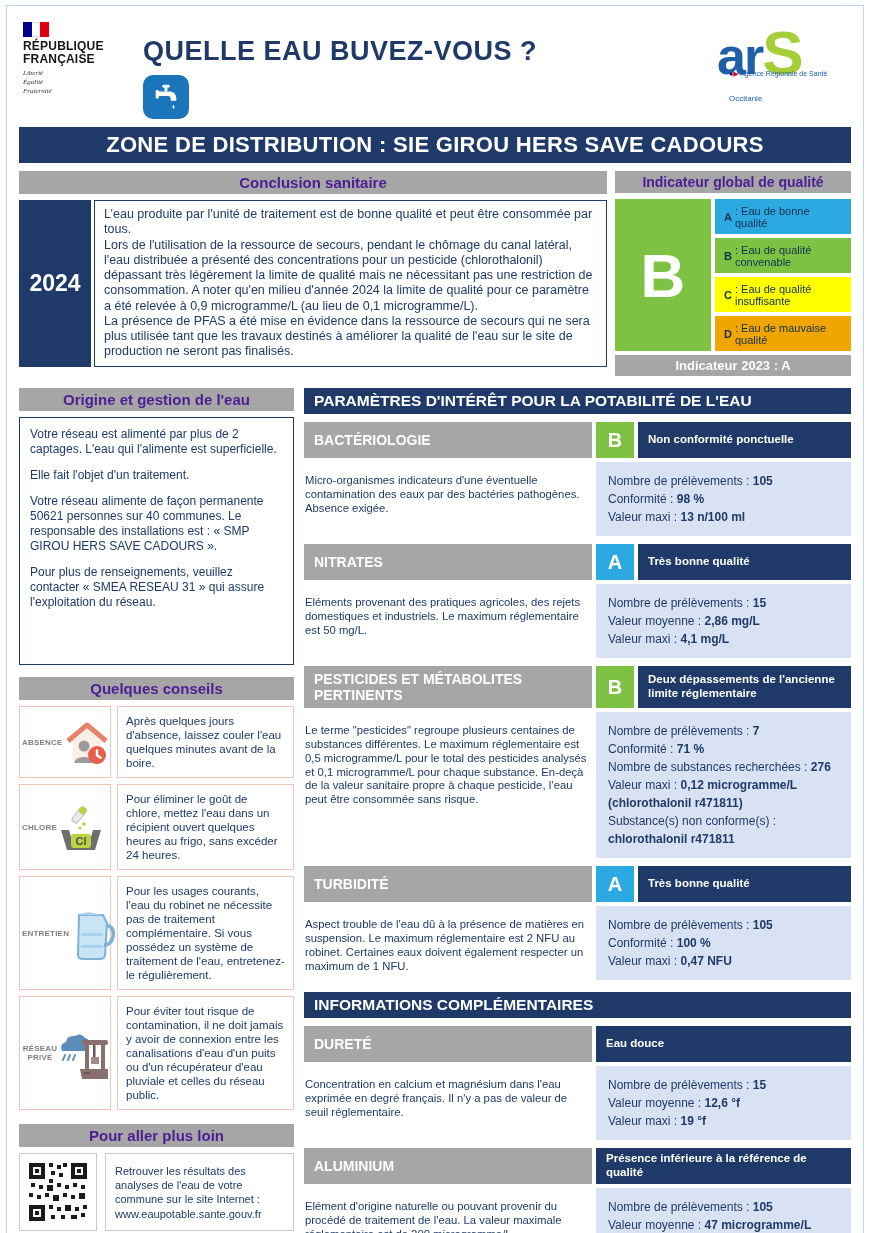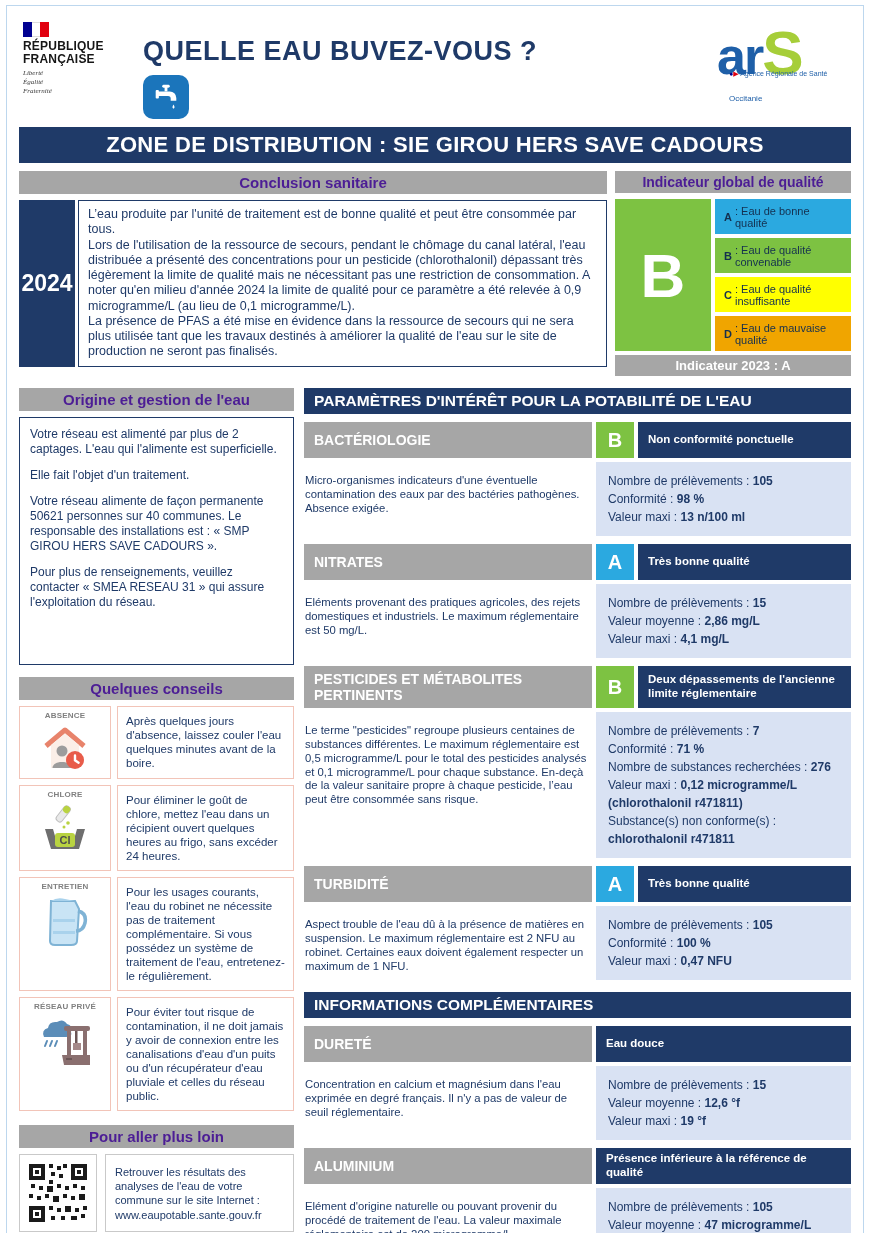--- a/index.html
+++ b/index.html
@@ -41,40 +41,40 @@
   .ars-region { position:absolute; left: 12px; top: 72px; font-size: 8px; color:#1E5FA8; }
   
   .zone-banner { background:#1F3A68; color:#fff; text-align:center; font-weight:800; font-size:22px; letter-spacing:.3px; padding:5px 4px; margin-top:4px; }
   .gray-bar { background:#A6A6A6; color:#4c1d95; font-weight:bold; text-align:center; font-size:15px; padding:3px 4px; }
   .navy-bar { background:#1F3A68; color:#fff; font-weight:bold; font-size:15.5px; padding:4px 10px; }
   
   .top-row { display:flex; gap:8px; margin-top:8px; }
   .conclusion-col { flex:1; }
   .indicator-col { width:236px; flex-shrink:0; }
   .conclusion-body { display:flex; gap:3px; margin-top:6px; min-height:152px; }
-  .year-box { width:56px; flex-shrink:0; background:#1F3A68; color:#fff; font-weight:bold; font-size:23px; display:flex; align-items:center; justify-content:center; }
+  .year-box { width:72px; flex-shrink:0; background:#1F3A68; color:#fff; font-weight:bold; font-size:23px; display:flex; align-items:center; justify-content:center; }
   .conclusion-text { flex:1; border:1.5px solid #1F3A68; padding:6px 9px; font-size:12.5px; line-height:1.22; }
   .ind-grid { display:flex; gap:4px; margin-top:6px; min-height:152px; }
   .ind-grade { flex:0 0 96px; background:#7DC242; color:#fff; font-size:62px; font-weight:800; display:flex; align-items:center; justify-content:center; }
   .ind-legend { flex:1; display:flex; flex-direction:column; gap:4px; }
   .legend-row { flex:1; display:flex; align-items:center; padding:0 9px; font-size:11px; color:#14304F; }
   .legend-row b { margin-right:3px; }
   .legend-a { background:#2BA9E0; } .legend-b { background:#7DC242; }
   .legend-c { background:#FFFF00; } .legend-d { background:#F0A500; }
   .ind-prev { margin-top:4px; background:#A6A6A6; color:#fff; font-weight:bold; text-align:center; font-size:13px; padding:3px; }
   
   .main-row { display:flex; gap:10px; margin-top:12px; align-items:flex-start; }
   .left-col { width:275px; flex-shrink:0; }
   .right-col { flex:1; }
   .origin-box { border:1.5px solid #1F3A68; padding:9px 10px; font-size:12px; line-height:1.25; min-height:248px; margin-top:6px; }
   .origin-box p { margin-bottom:11px; }
   
   .conseils-header { margin-top:12px; }
   .conseil-row { display:flex; gap:6px; margin-top:6px; align-items:stretch; }
-  .conseil-icon-box { width:92px; flex-shrink:0; border:1.5px solid #F2C4B8; display:flex; flex-direction:column; align-items:center; padding:4px 2px; }
+  .conseil-icon-box { width:92px; flex-shrink:0; border:1.5px solid #F2C4B8; display:flex; align-items:center; padding:4px 2px; }
   .conseil-tag { font-size:8px; font-weight:bold; color:#808080; letter-spacing:.2px; text-align:center; }
   .conseil-icon { margin-top:4px; }
   .conseil-text-box { flex:1; border:1.5px solid #F2C4B8; padding:7px 8px; font-size:11.5px; line-height:1.22; }
   
   .further-header { margin-top:14px; }
   .further-row { display:flex; gap:8px; margin-top:6px; }
   .qr-box { width:78px; height:78px; border:1.5px solid #C9C9C9; display:flex; align-items:center; justify-content:center; flex-shrink:0; }
   .further-text-box { flex:1; border:1.5px solid #C9C9C9; padding:8px 9px; font-size:11px; line-height:1.3; display:flex; align-items:center; }
   .meta { margin-top:16px; font-size:11.5px; }
   .meta div { margin-bottom:11px; }

